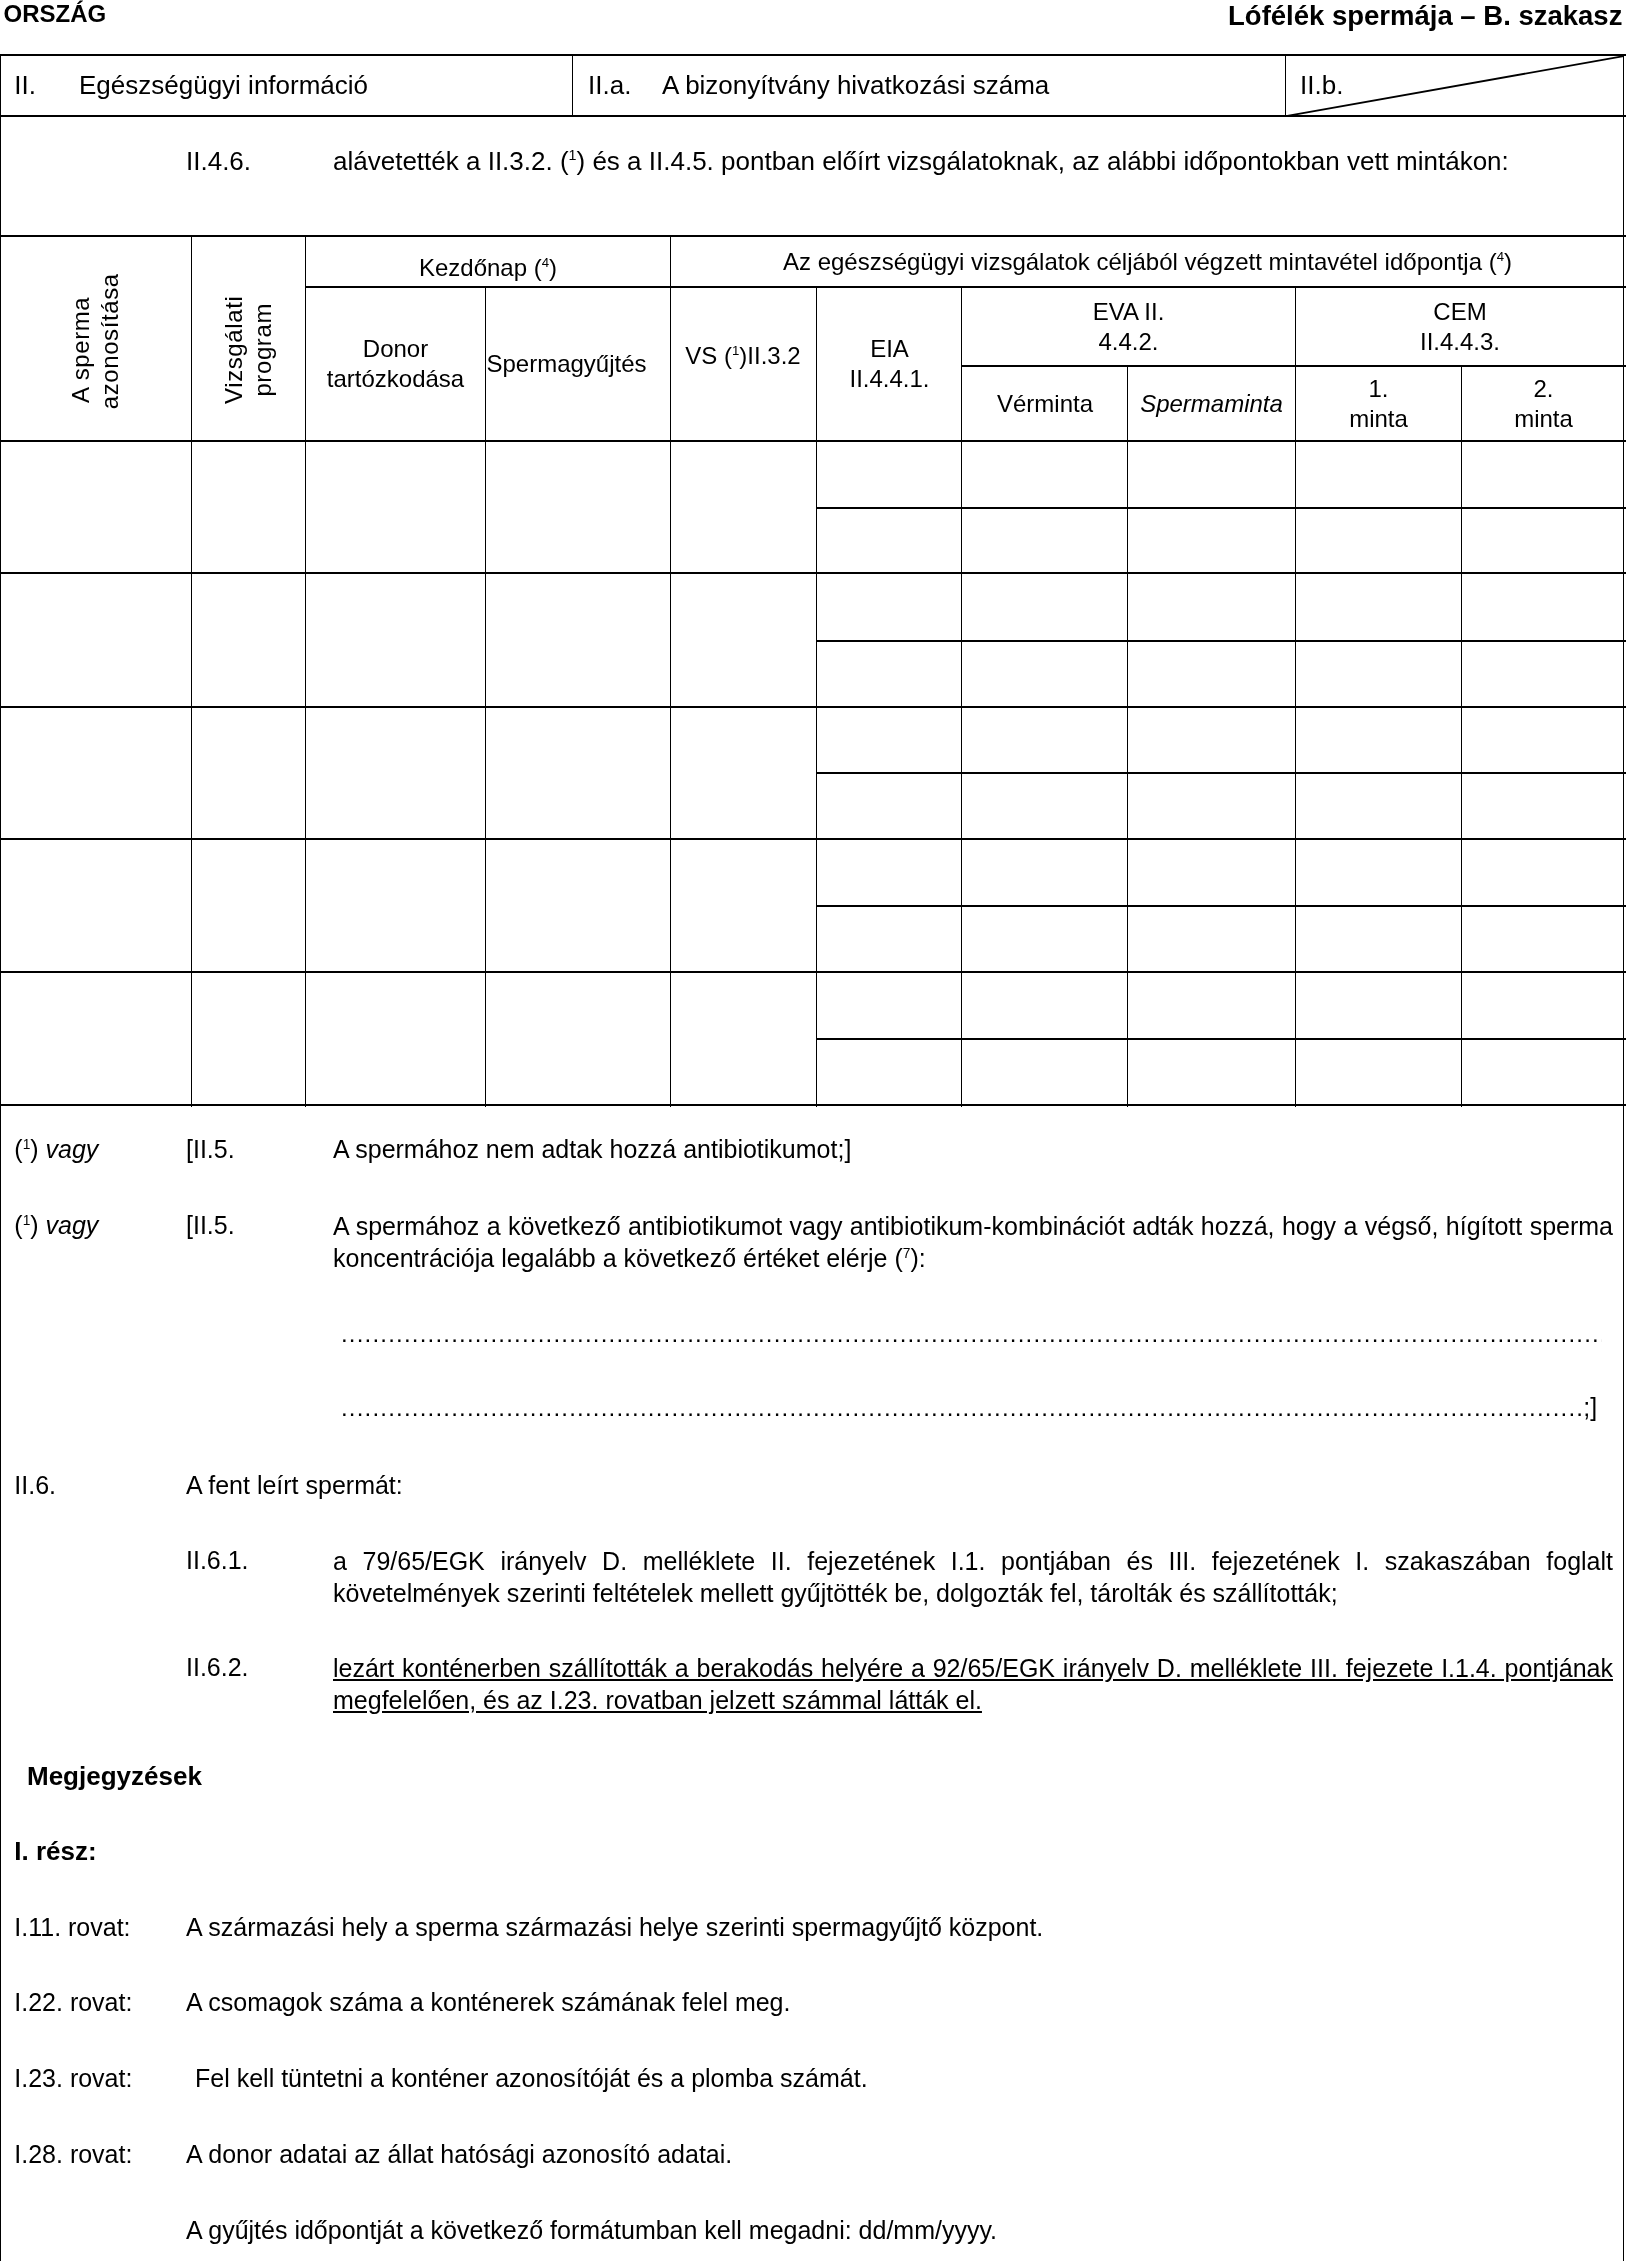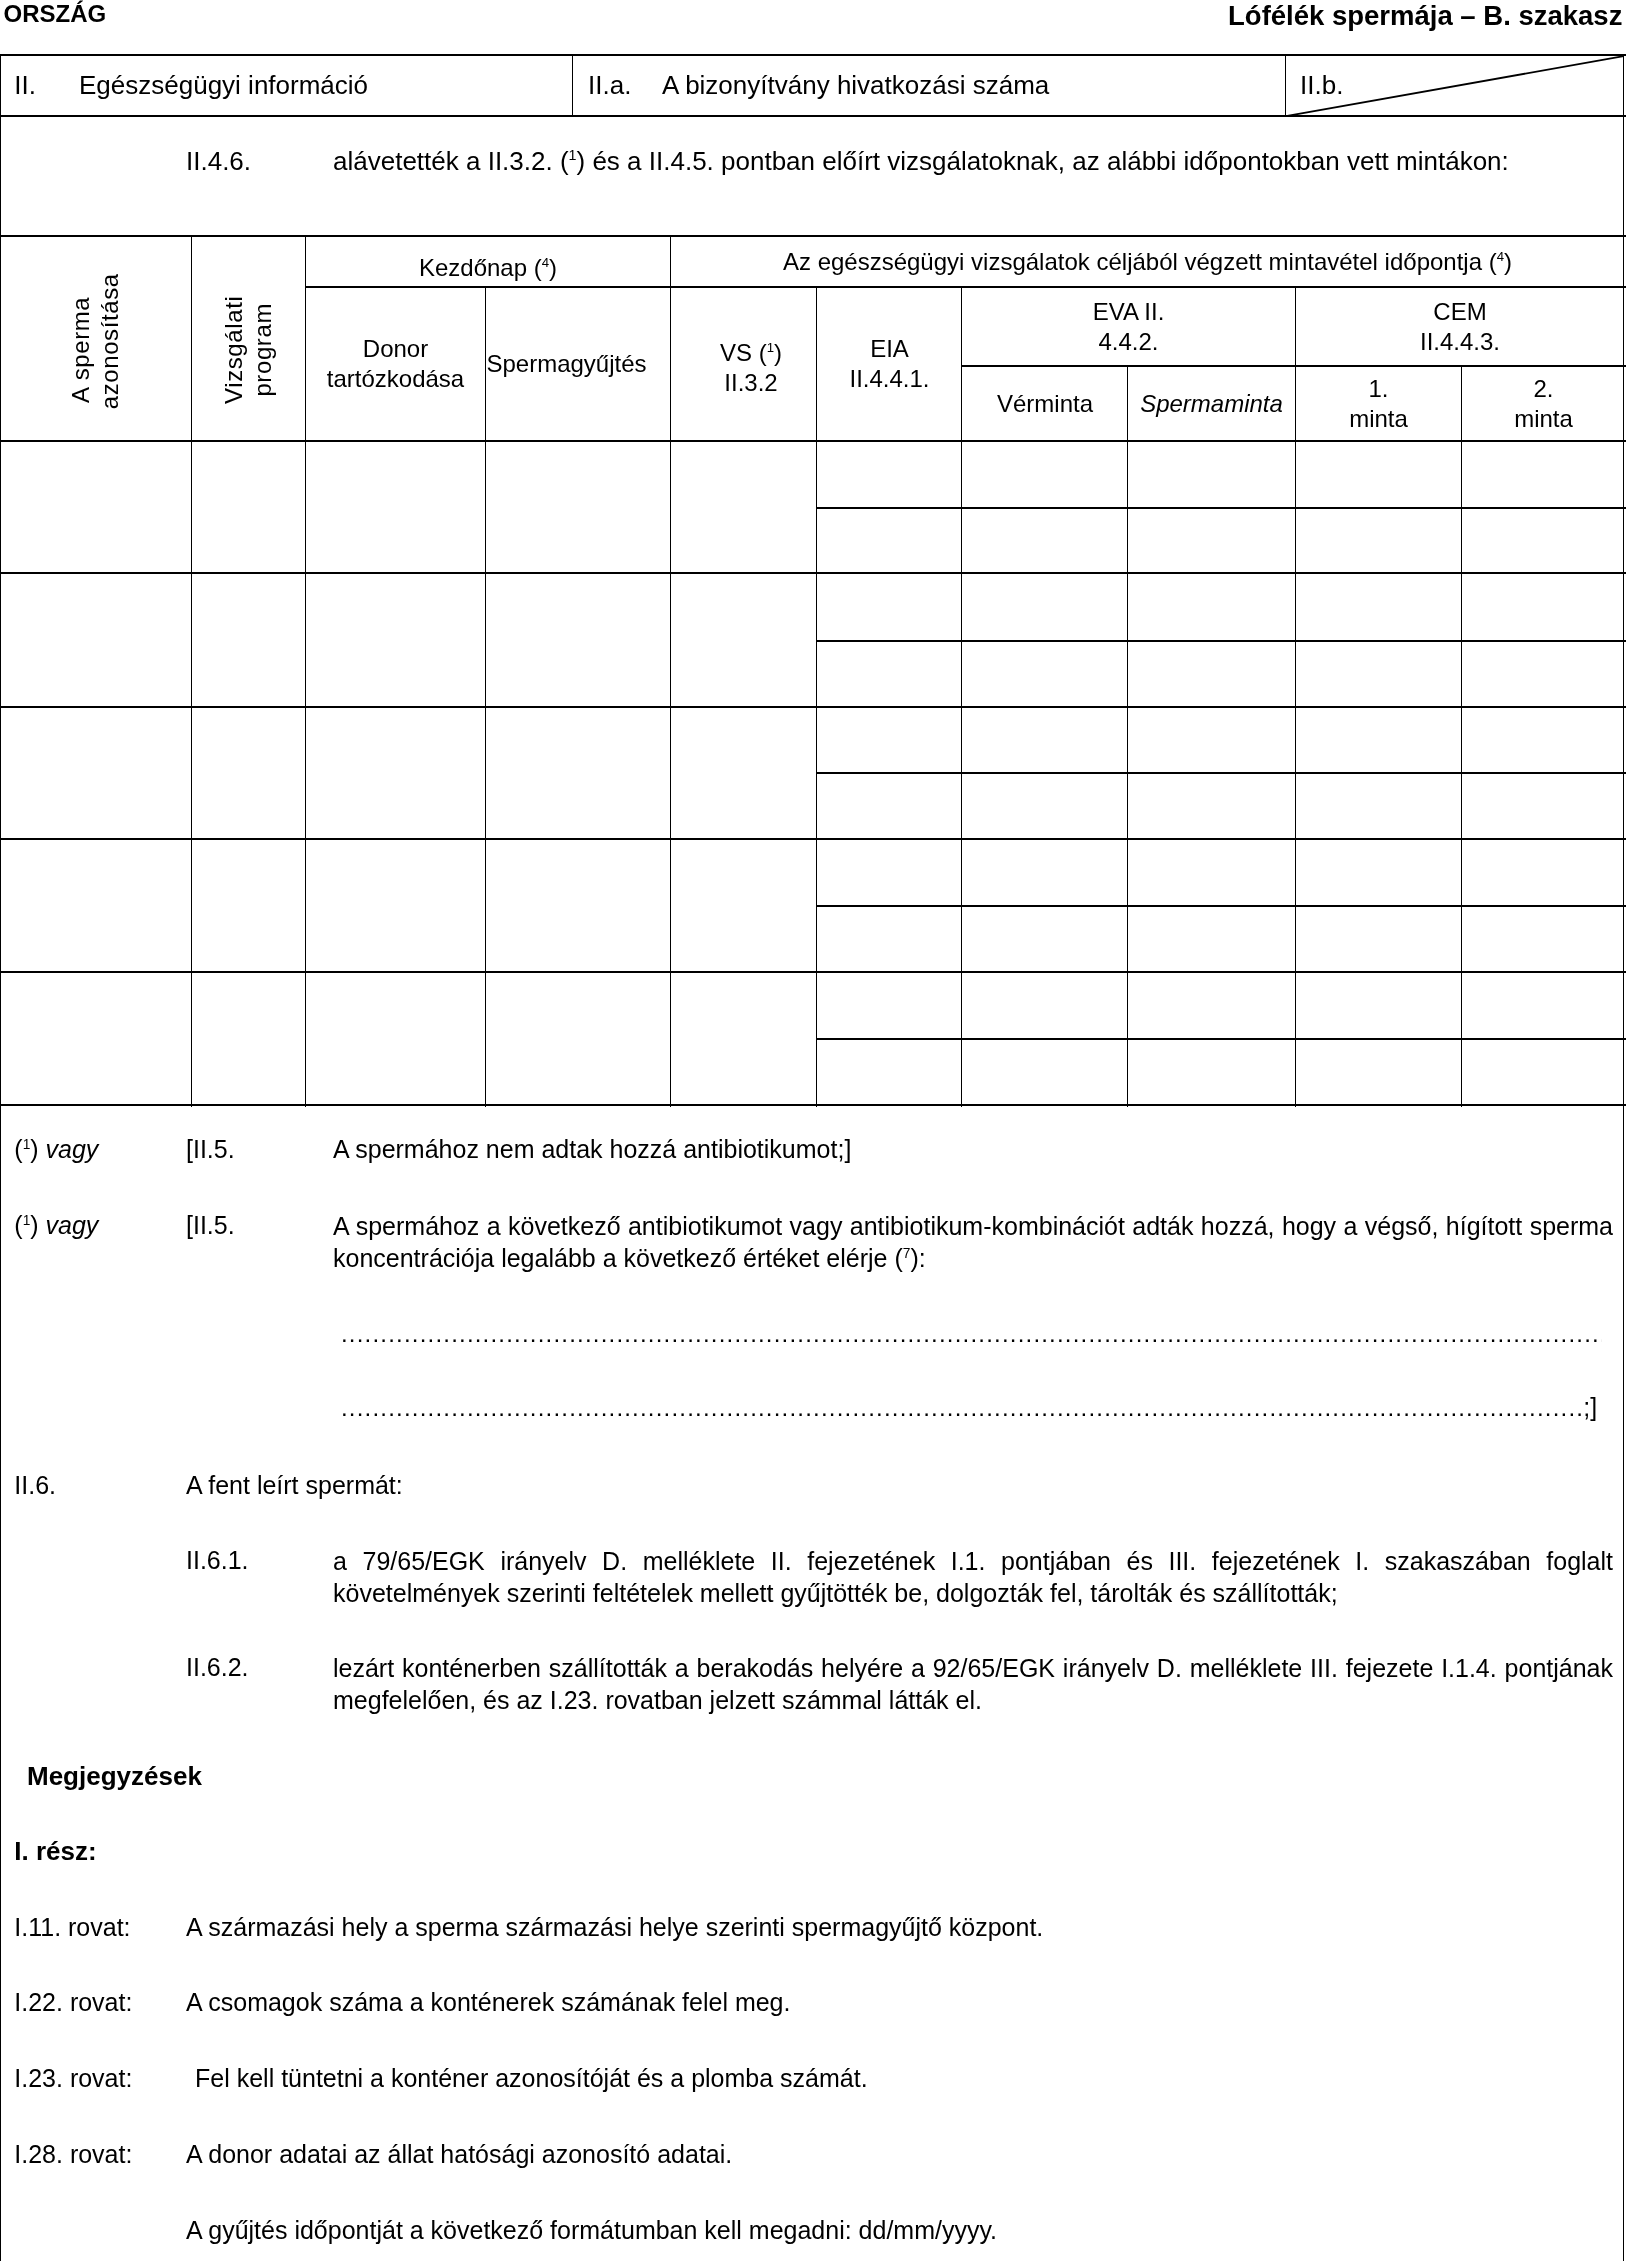--- a/index.html
+++ b/index.html
@@ -72,21 +72,21 @@
   </div>
 <div class="cell t40" style="left:670px;top:237px;width:955px;height:50px;">
     <span><span>Az egészségügyi vizsgálatok céljából végzett mintavétel időpontja (</span><sup>4</sup><span>)</span></span>
   </div>
 
 <div class="cell t40" style="left:306px;top:288px;width:179px;height:152px;flex-direction:column;">
     <div>Donor</div>
     <div>tartózkodása</div>
   </div>
 <div class="cell t40" style="left:474px;top:288px;width:185px;height:152px;">Spermagyűjtés</div>
-<div class="cell t40" style="left:670px;top:292px;width:146px;height:152px;flex-direction:column;padding-left:8px;">
+<div class="cell t40" style="left:670px;top:280px;width:146px;height:152px;flex-direction:row;">
     <div><span>VS (</span><sup>1</sup><span>)</span></div>
     <div>II.3.2</div>
   </div>
 <div class="cell t40" style="left:817px;top:288px;width:145px;height:152px;flex-direction:column;">
     <div>EIA</div>
     <div>II.4.4.1.</div>
   </div>
 <div class="cell t40" style="left:962px;top:288px;width:333px;height:78px;flex-direction:column;">
     <div>EVA II.</div>
     <div>4.4.2.</div>
@@ -205,21 +205,21 @@
 <div class="abs dots" style="left:341px;top:1394px;width:1250px;height:30px;"><span>..................................................................................................................................................................</span></div>
 <div class="abs t42" style="left:1582px;top:1392px;background:#fff;padding-left:1.2px;">;]</div>
 
 <div class="abs t42" style="left:14.3px;top:1470px;">II.6.</div>
 <div class="abs t42" style="left:186px;top:1470px;">A fent leírt spermát:</div>
 
 <div class="abs t42" style="left:186px;top:1545px;">II.6.1.</div>
 <div class="abs t42 just" style="left:333px;top:1545px;width:1280px;line-height:32px;">a 79/65/EGK irányelv D. melléklete II. fejezetének I.1. pontjában és III. fejezetének I. szakaszában foglalt követelmények szerinti feltételek mellett gyűjtötték be, dolgozták fel, tárolták és szállították;</div>
 
 <div class="abs t42" style="left:186px;top:1652px;">II.6.2.</div>
-<div class="abs t42 just" style="left:333px;top:1652px;width:1280px;line-height:32px;">lezárt konténerben szállították a berakodás helyére a 92/65/EGK irányelv D. melléklete III. fejezete I.1.4. pontjának megfelelően, és az I.23. rovatban jelzett számmal látták el.</div>
+<div class="abs t42 just" style="left:333px;top:1652px;width:1280px;line-height:32px;text-decoration:underline;">lezárt konténerben szállították a berakodás helyére a 92/65/EGK irányelv D. melléklete III. fejezete I.1.4. pontjának megfelelően, és az I.23. rovatban jelzett számmal látták el.</div>
 
 <div class="abs t44 bold" style="left:27px;top:1761px;">Megjegyzések</div>
 <div class="abs t44 bold" style="left:14.3px;top:1836px;">I. rész:</div>
 
 <div class="abs t42" style="left:14.3px;top:1912px;">I.11. rovat:</div>
 <div class="abs t42" style="left:186px;top:1912px;">A származási hely a sperma származási helye szerinti spermagyűjtő központ.</div>
 
 <div class="abs t42" style="left:14.3px;top:1987px;">I.22. rovat:</div>
 <div class="abs t42" style="left:186px;top:1987px;">A csomagok száma a konténerek számának felel meg.</div>
 

